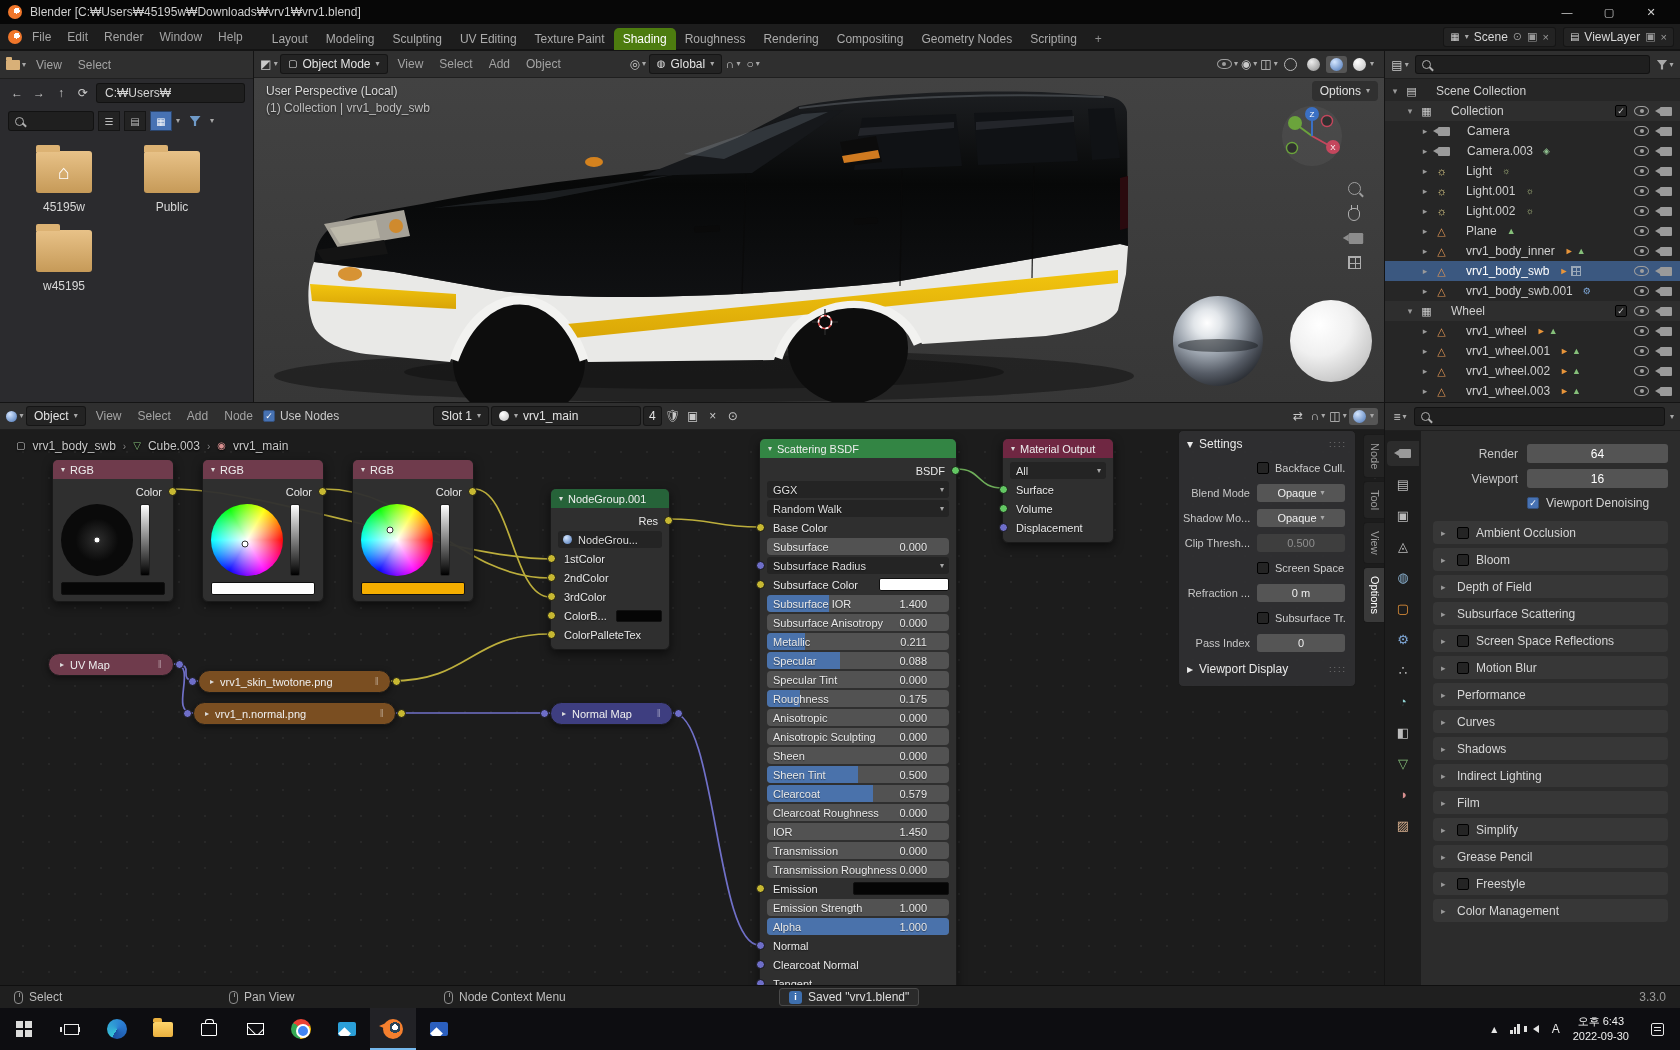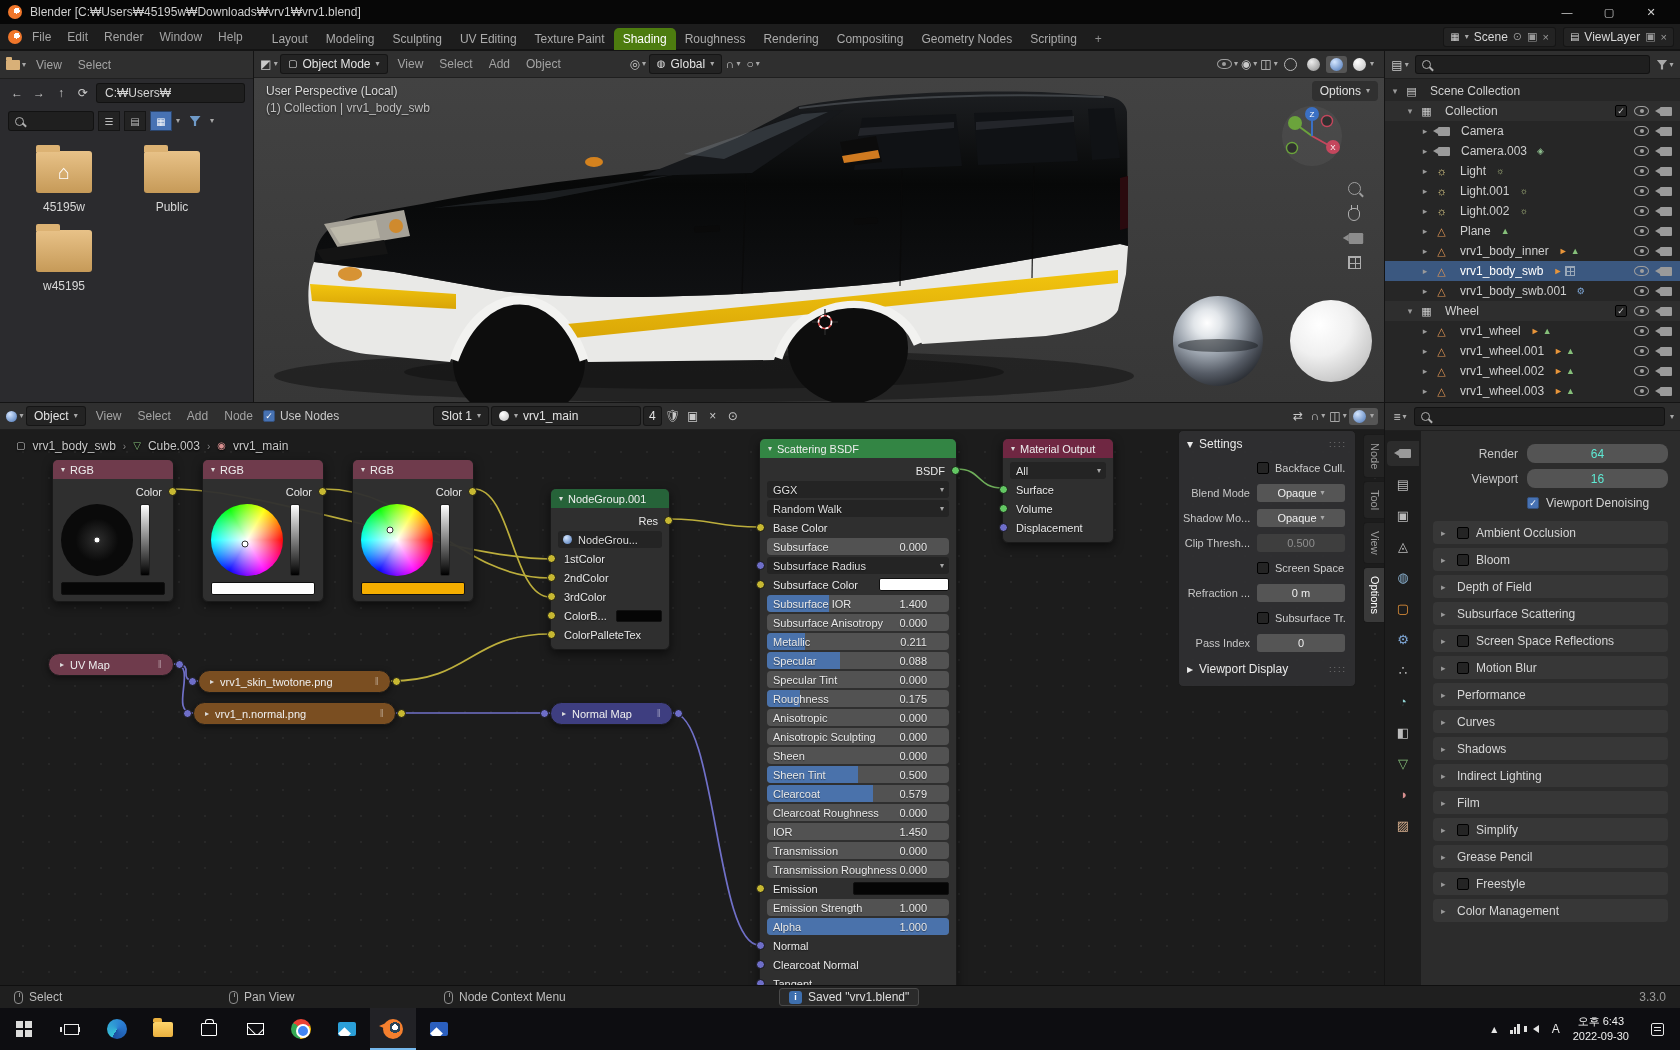--- a/index.html
+++ b/index.html
@@ -93,21 +93,21 @@
 
 
 #outl-hdr{height:28px}
 .osearch{flex:1;display:flex;align-items:center;gap:5px;background:#1f1f1f;border:1px solid #00000066;border-radius:3px;height:19px;padding:0 6px;margin:0 4px}
 #outl-rows{position:absolute;top:29px;left:0;right:0;bottom:0;padding-top:1px}
 .orow{display:flex;align-items:center;gap:3px;height:20px;padding-right:8px;font-size:12px;color:#cfcfcf}
 .orow.coll{background:#2e2e2e}
 .orow.sel{background:#3b5880;color:#fff}
 .oarr{width:12px;color:#9a9a9a;font-size:9px;text-align:center;flex:none}
 .oglyph{width:15px;font-size:11px;text-align:center;flex:none}
-.olabel{margin-left:8px;white-space:nowrap}
+.olabel{margin-left:14px;white-space:nowrap}
 .obadges{display:flex;gap:3px;margin-left:7px;font-size:9px;align-items:center}
 .oright{margin-left:auto;display:flex;gap:7px;align-items:center}
 .bg-grid{width:10px;height:10px;background:linear-gradient(#9aa8b8 1px,transparent 1px),linear-gradient(90deg,#9aa8b8 1px,transparent 1px);background-size:4px 4px;border:1px solid #9aa8b8;display:inline-block}
 
 
 #sh-hdr{position:absolute;left:0;top:0;width:100%;z-index:6;background:#2f2f2f}
 #sh-canvas{position:absolute;inset:0;background-image:radial-gradient(#272727 1px,transparent 1.3px);background-size:26px 26px;background-position:10px 10px}
 .breadcrumb{position:absolute;left:16px;top:36px;display:flex;gap:7px;align-items:center;font-size:12px;color:#c8c8c8;z-index:3;text-shadow:0 1px 2px #000}
 .bsep{color:#8a8a8a;font-size:10px}
 #wires{position:absolute;inset:0;z-index:1;pointer-events:none}
@@ -151,21 +151,21 @@
 
 
 #props-hdr{height:28px;background:#2c2c2c}
 .psearch{flex:1;display:flex;align-items:center;gap:5px;background:#1f1f1f;border:1px solid #00000066;border-radius:3px;height:19px;padding:0 6px;margin:0 3px}
 #props-tabs{position:absolute;left:0;top:28px;bottom:0;width:36px;background:#1d1d1d;display:flex;flex-direction:column;align-items:center;padding-top:10px;gap:6px}
 .ptab{width:32px;height:25px;display:flex;align-items:center;justify-content:center;border-radius:4px 0 0 4px;font-size:13px}
 .ptab.active{background:#2c2c2c}
 #props-content{position:absolute;left:36px;top:28px;right:0;bottom:0;padding:12px 12px 0;overflow:hidden}
 .pr-row{display:flex;align-items:center;height:21px;margin-bottom:4px;font-size:12px}
 .pr-lab{width:40%;text-align:right;padding-right:9px;color:#c6c6c6;flex:none}
-.pr-fld{flex:1;background:#545454;border-radius:8px;height:19px;display:flex;align-items:center;justify-content:center;color:#5eead4}
+.pr-fld{flex:1;background:#545454;border-radius:3px;height:19px;display:flex;align-items:center;justify-content:center;color:#ffffff}
 .pr-check{display:flex;align-items:center;gap:7px;margin:7px 0 11px 40%;font-size:12px;color:#d2d2d2}
 .sec{display:flex;align-items:center;gap:7px;height:23px;background:#373737;border-radius:4px;margin-bottom:4px;padding:0 8px;font-size:12px;color:#d6d6d6}
 .sarr{color:#9a9a9a;font-size:9px;width:9px;flex:none}
 
 
 #statusbar{position:absolute;left:0;top:985px;width:1680px;height:23px;background:#1f1f1f;border-top:1px solid #0f0f0f;display:flex;align-items:center;padding:0 14px;gap:0;font-size:12px;color:#bdbdbd}
 #sb-hints{display:flex;gap:0}
 #sb-hints .hint{display:flex;align-items:center;gap:6px;width:215px}
 .sb-msg{display:flex;align-items:center;gap:6px;background:#2a2a2a;border:1px solid #4a4a4a;border-radius:3px;height:18px;padding:0 9px;color:#dedede;margin-left:120px}
 .sb-version{margin-left:auto;color:#9a9a9a}

